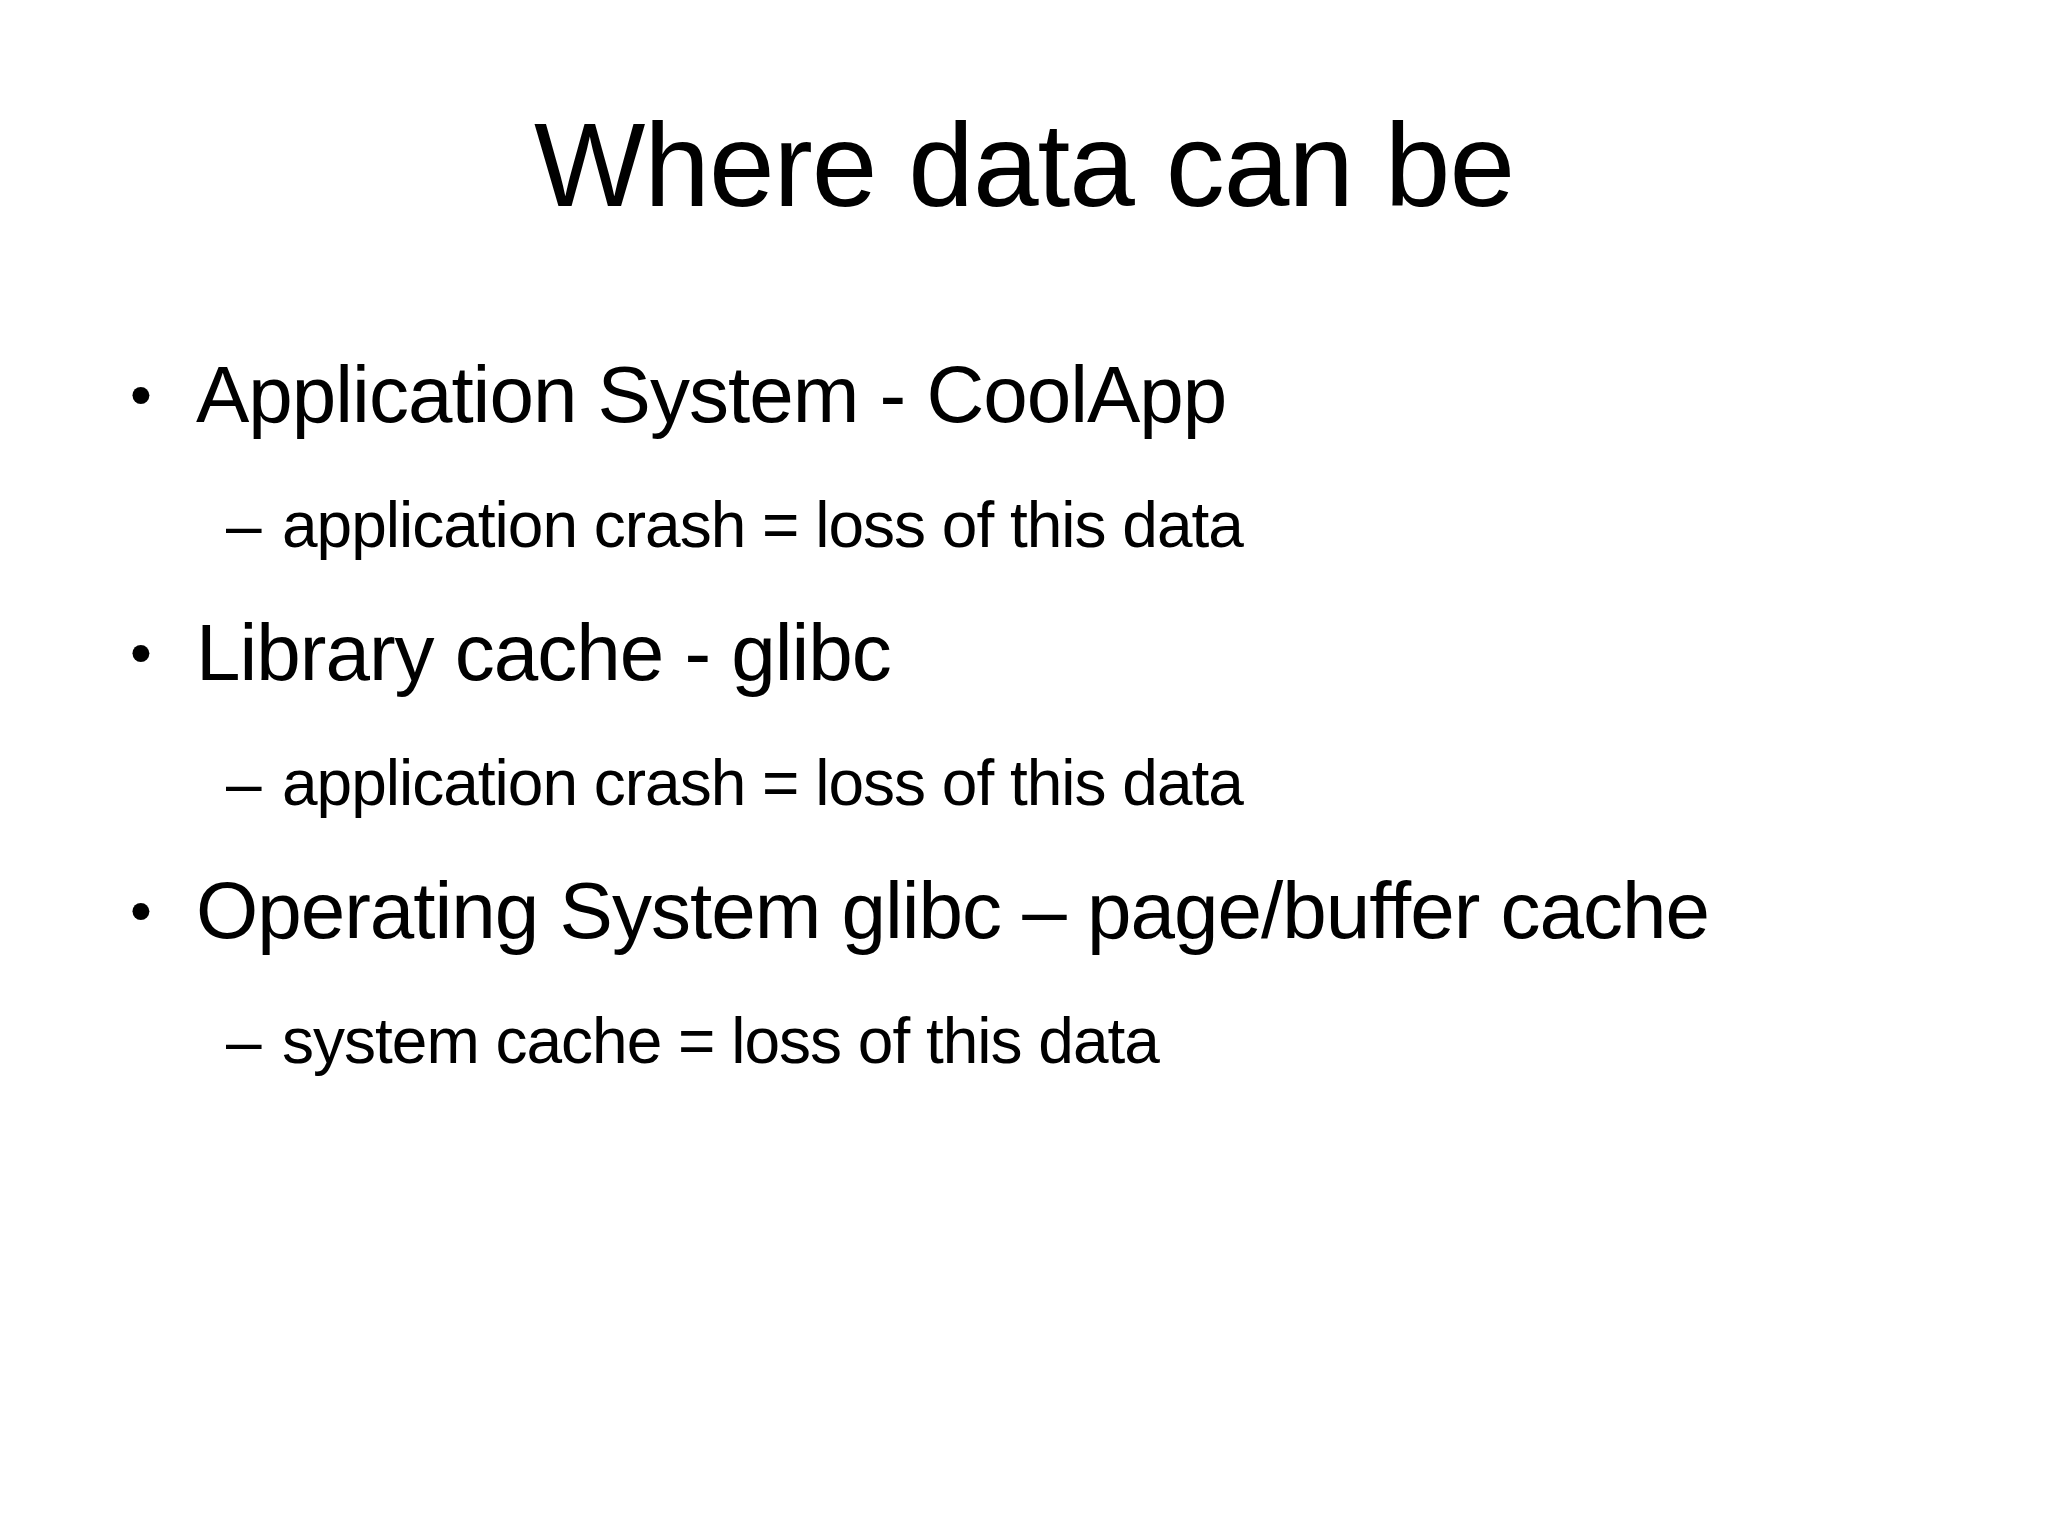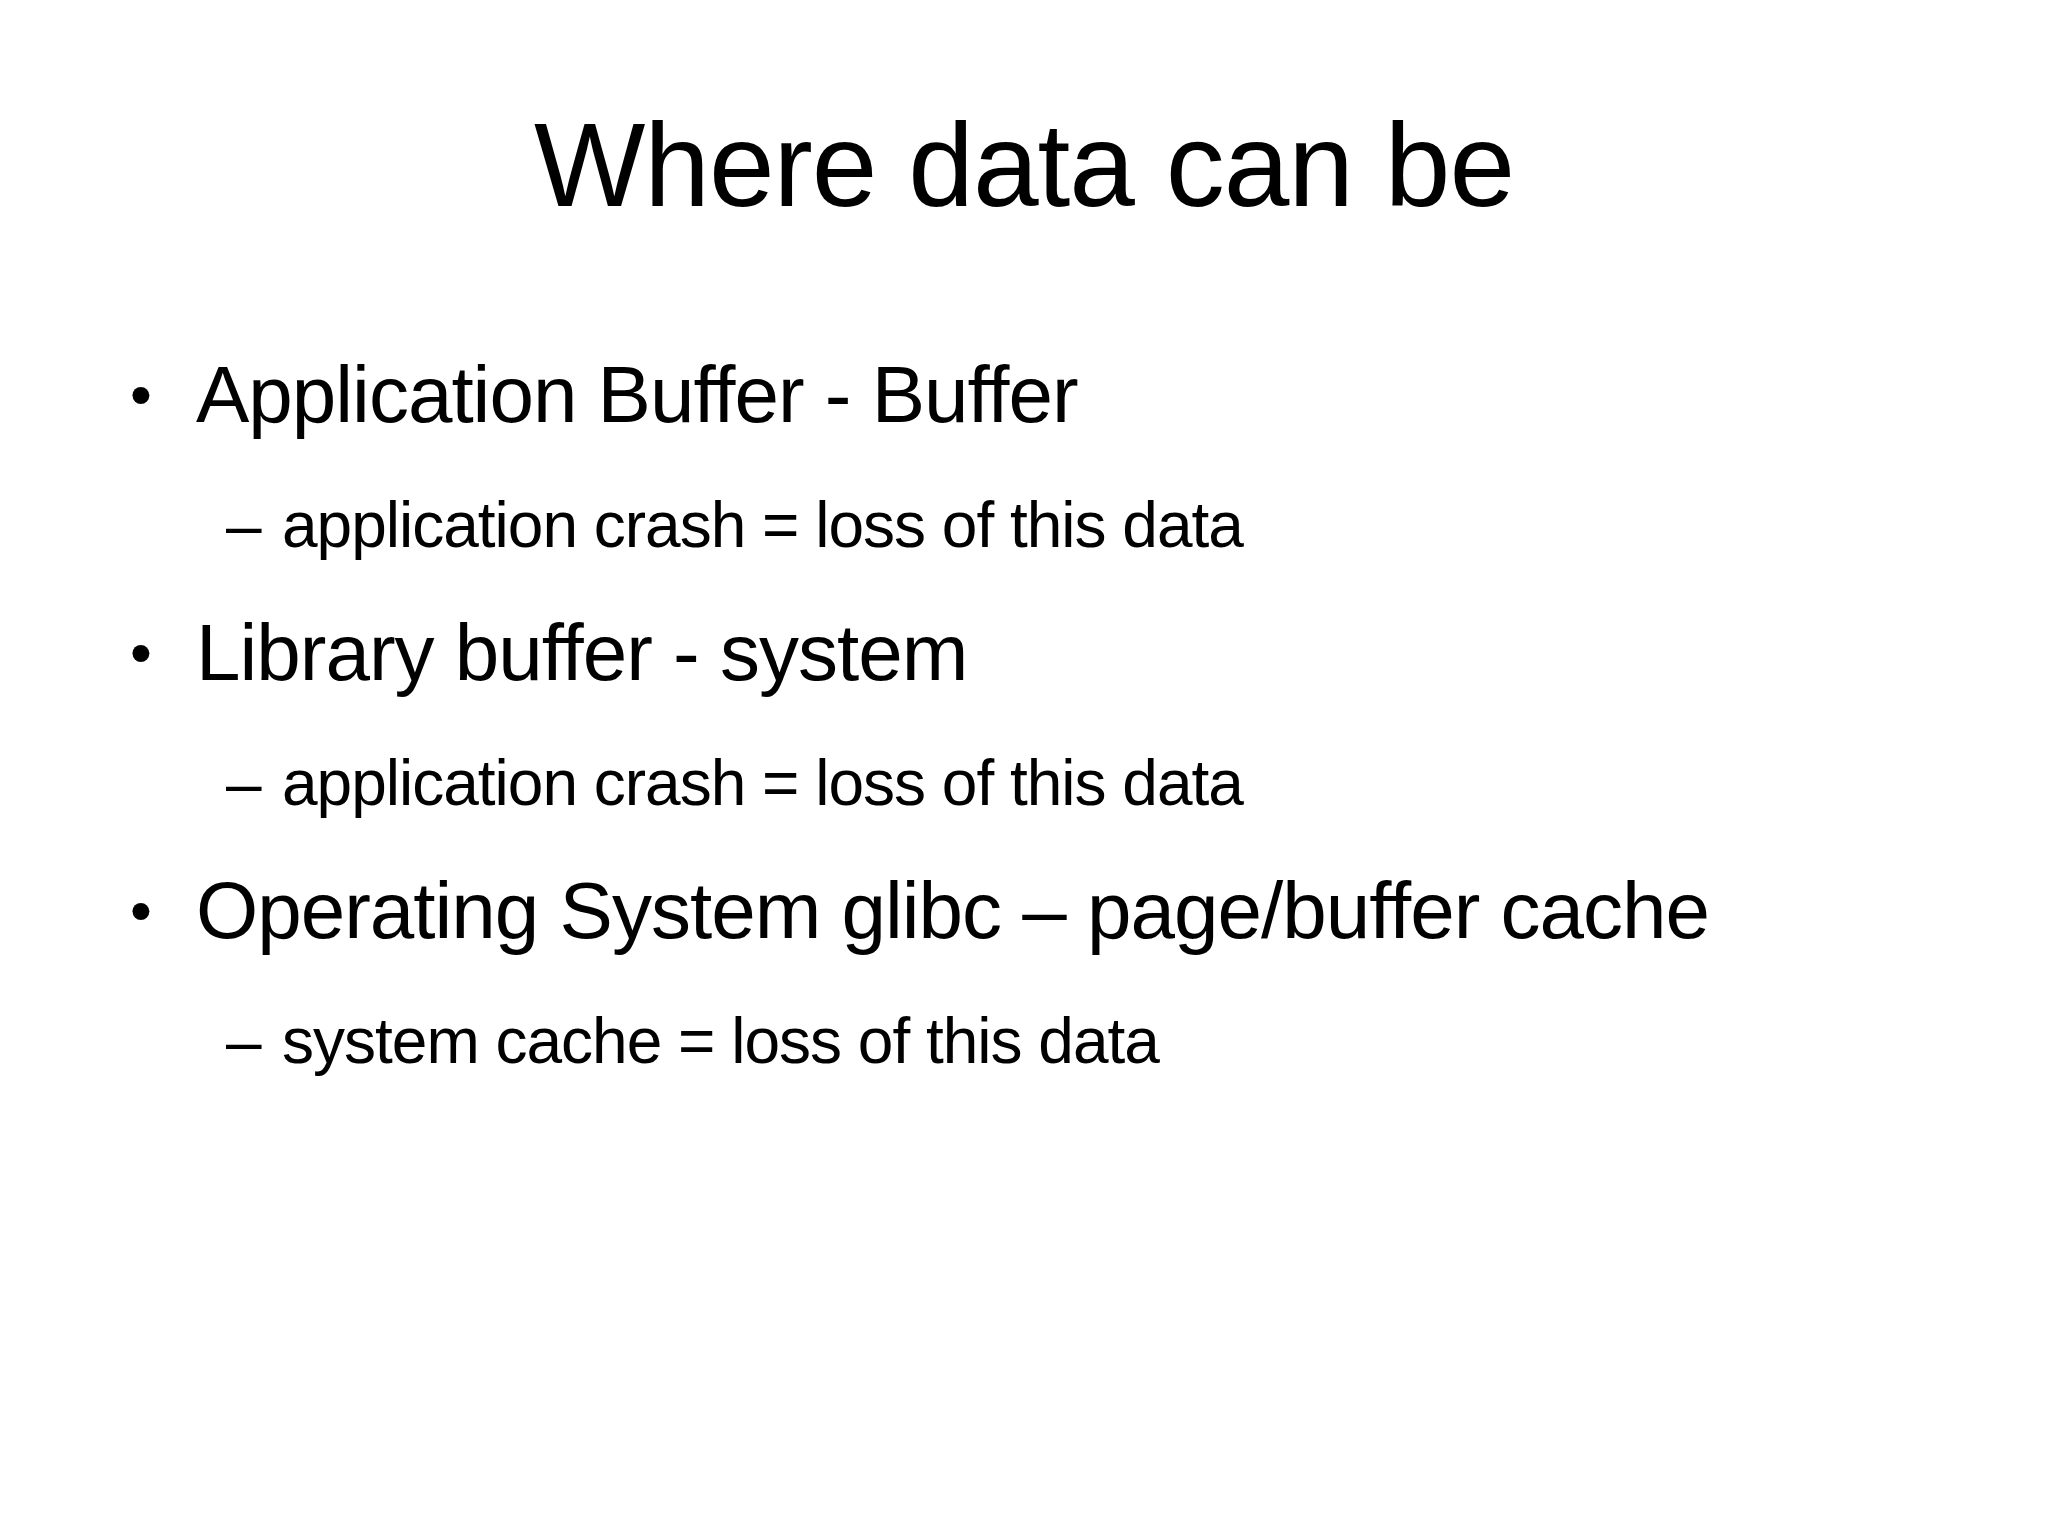--- a/index.html
+++ b/index.html
@@ -68,30 +68,30 @@
 <body>
 
 <div class="slide">
 
   <h1 class="slide-title">Where data can be</h1>
 
   <div class="bullet-list">
 
     <div class="bullet-item level1">
       <span class="marker">•</span>
-      <span class="bullet-text">Application Buffer - Buffer</span>
+      <span class="bullet-text">Application System - CoolApp</span>
     </div>
     <div class="bullet-item level2">
       <span class="marker">–</span>
       <span class="bullet-text">application crash = loss of this data</span>
     </div>
 
     <div class="bullet-item level1">
       <span class="marker">•</span>
-      <span class="bullet-text">Library buffer - system</span>
+      <span class="bullet-text">Library cache - glibc</span>
     </div>
     <div class="bullet-item level2">
       <span class="marker">–</span>
       <span class="bullet-text">application crash = loss of this data</span>
     </div>
 
     <div class="bullet-item level1">
       <span class="marker">•</span>
       <span class="bullet-text">Operating System glibc – page/buffer cache</span>
     </div>

